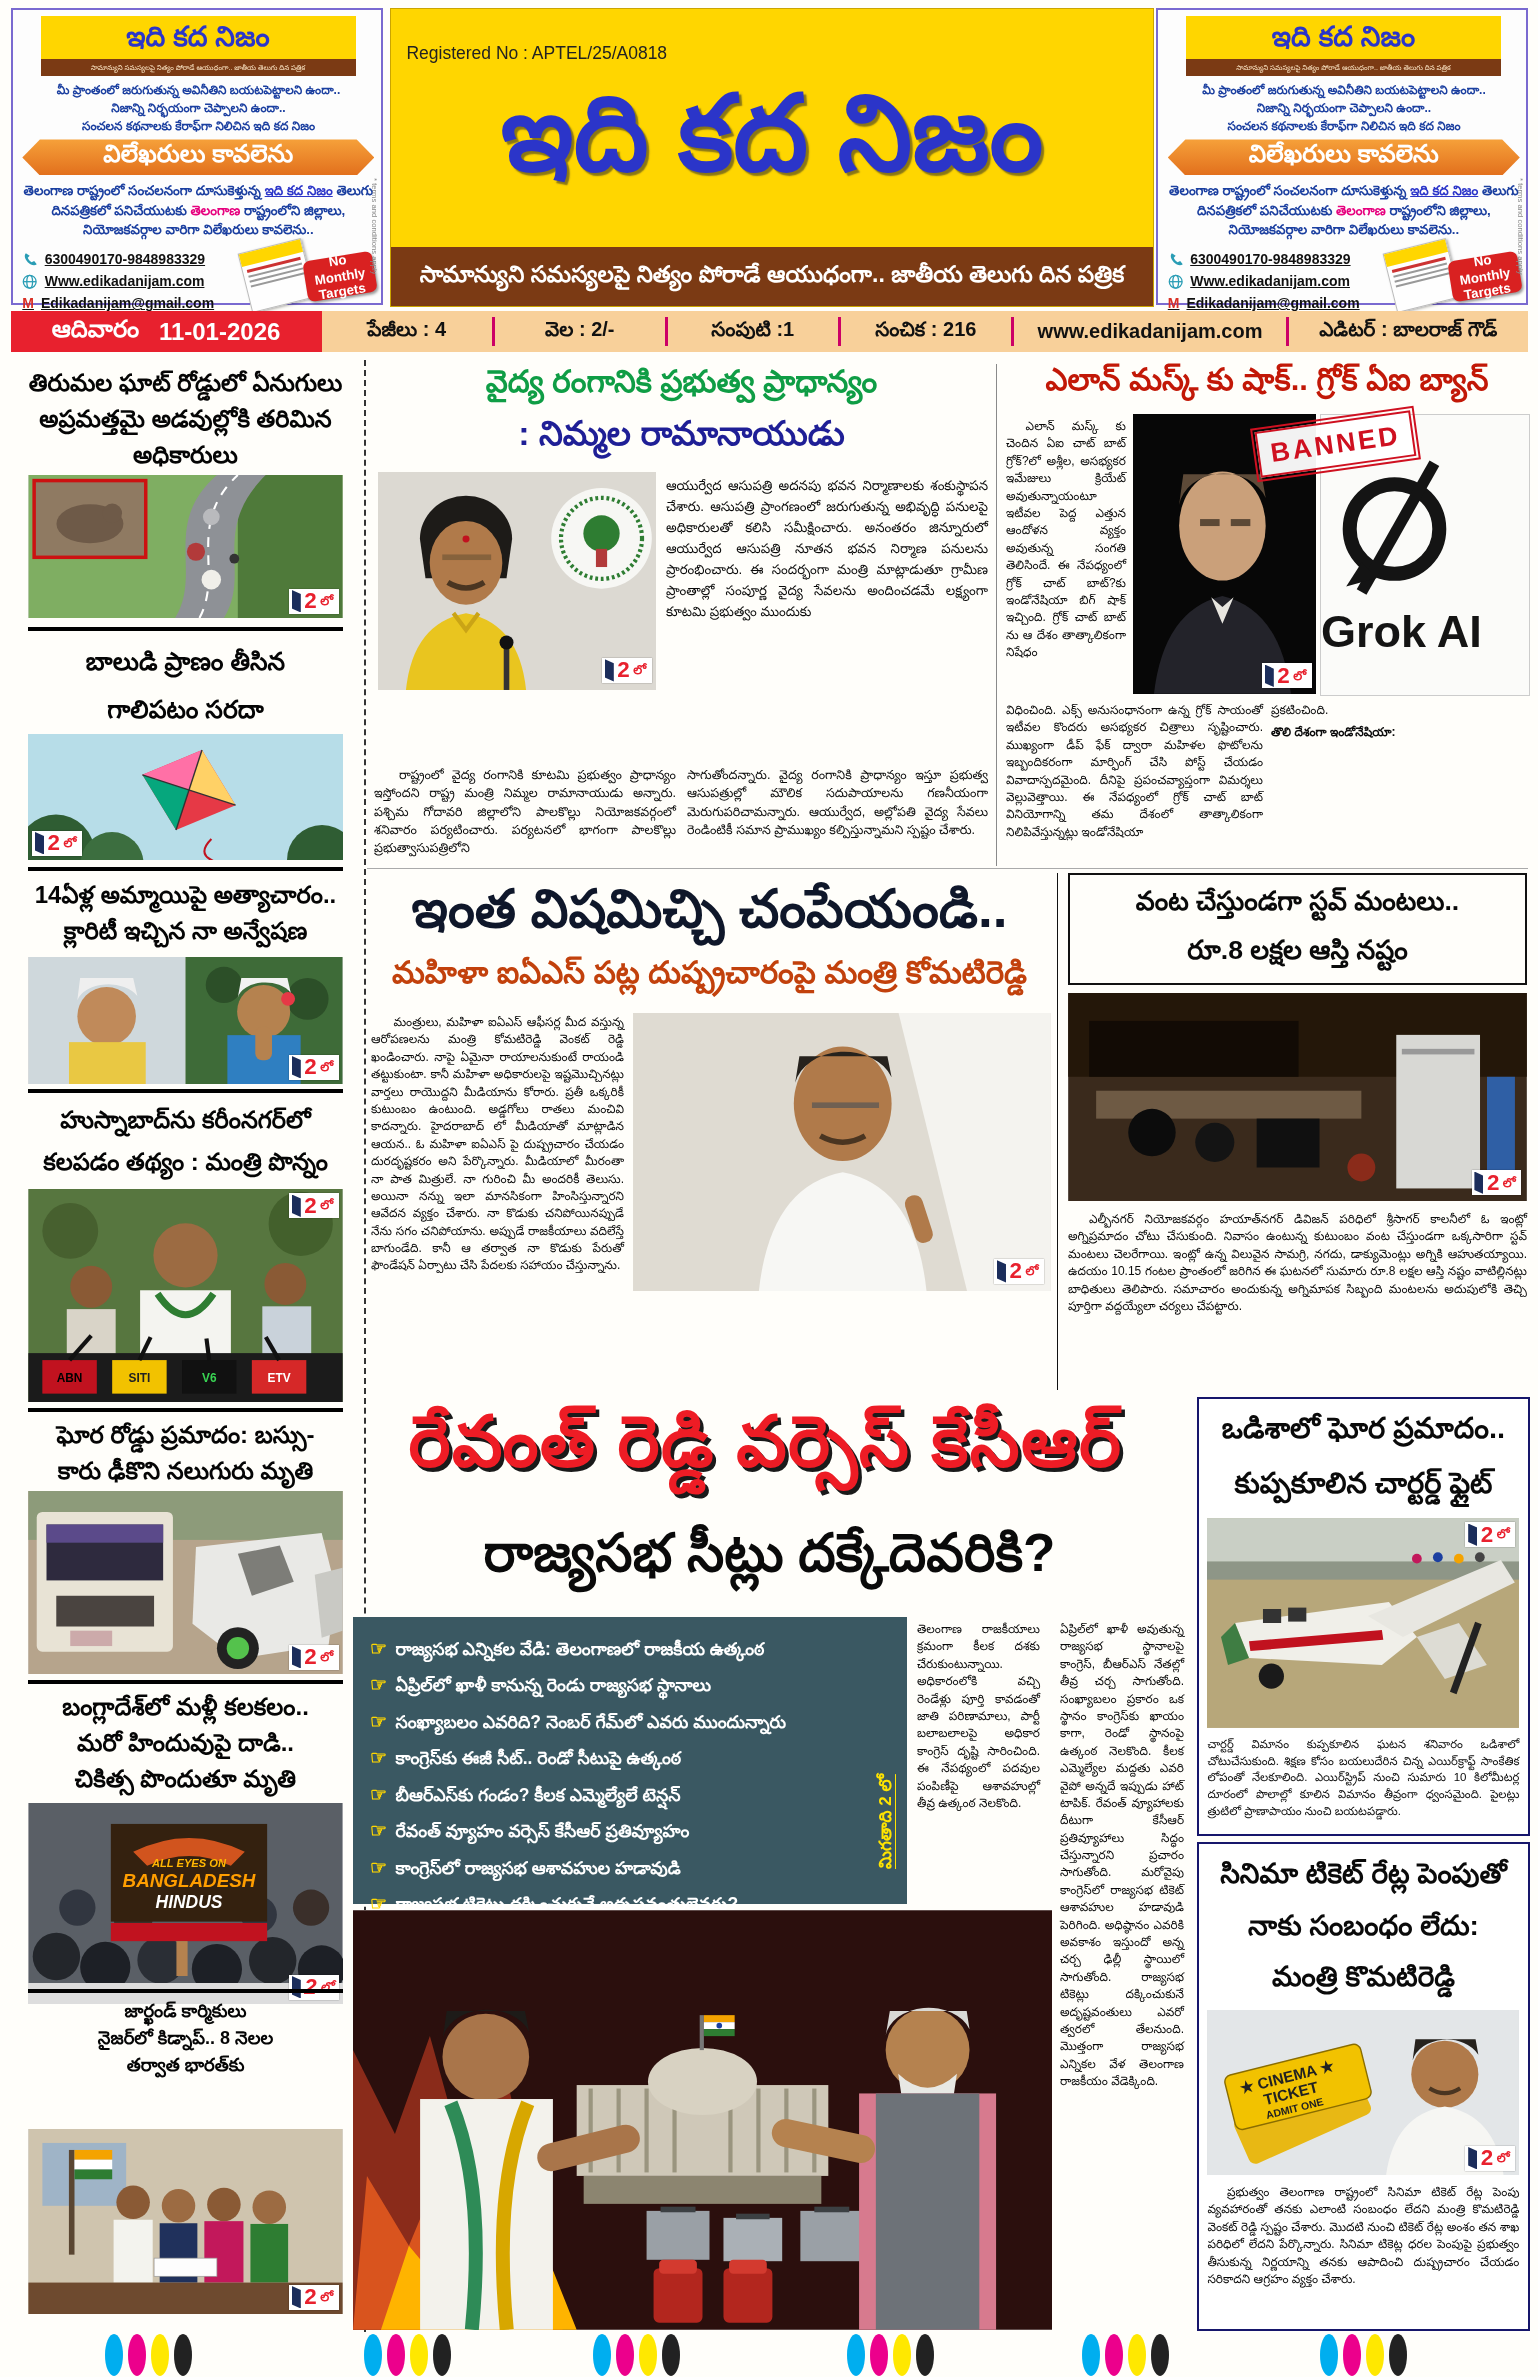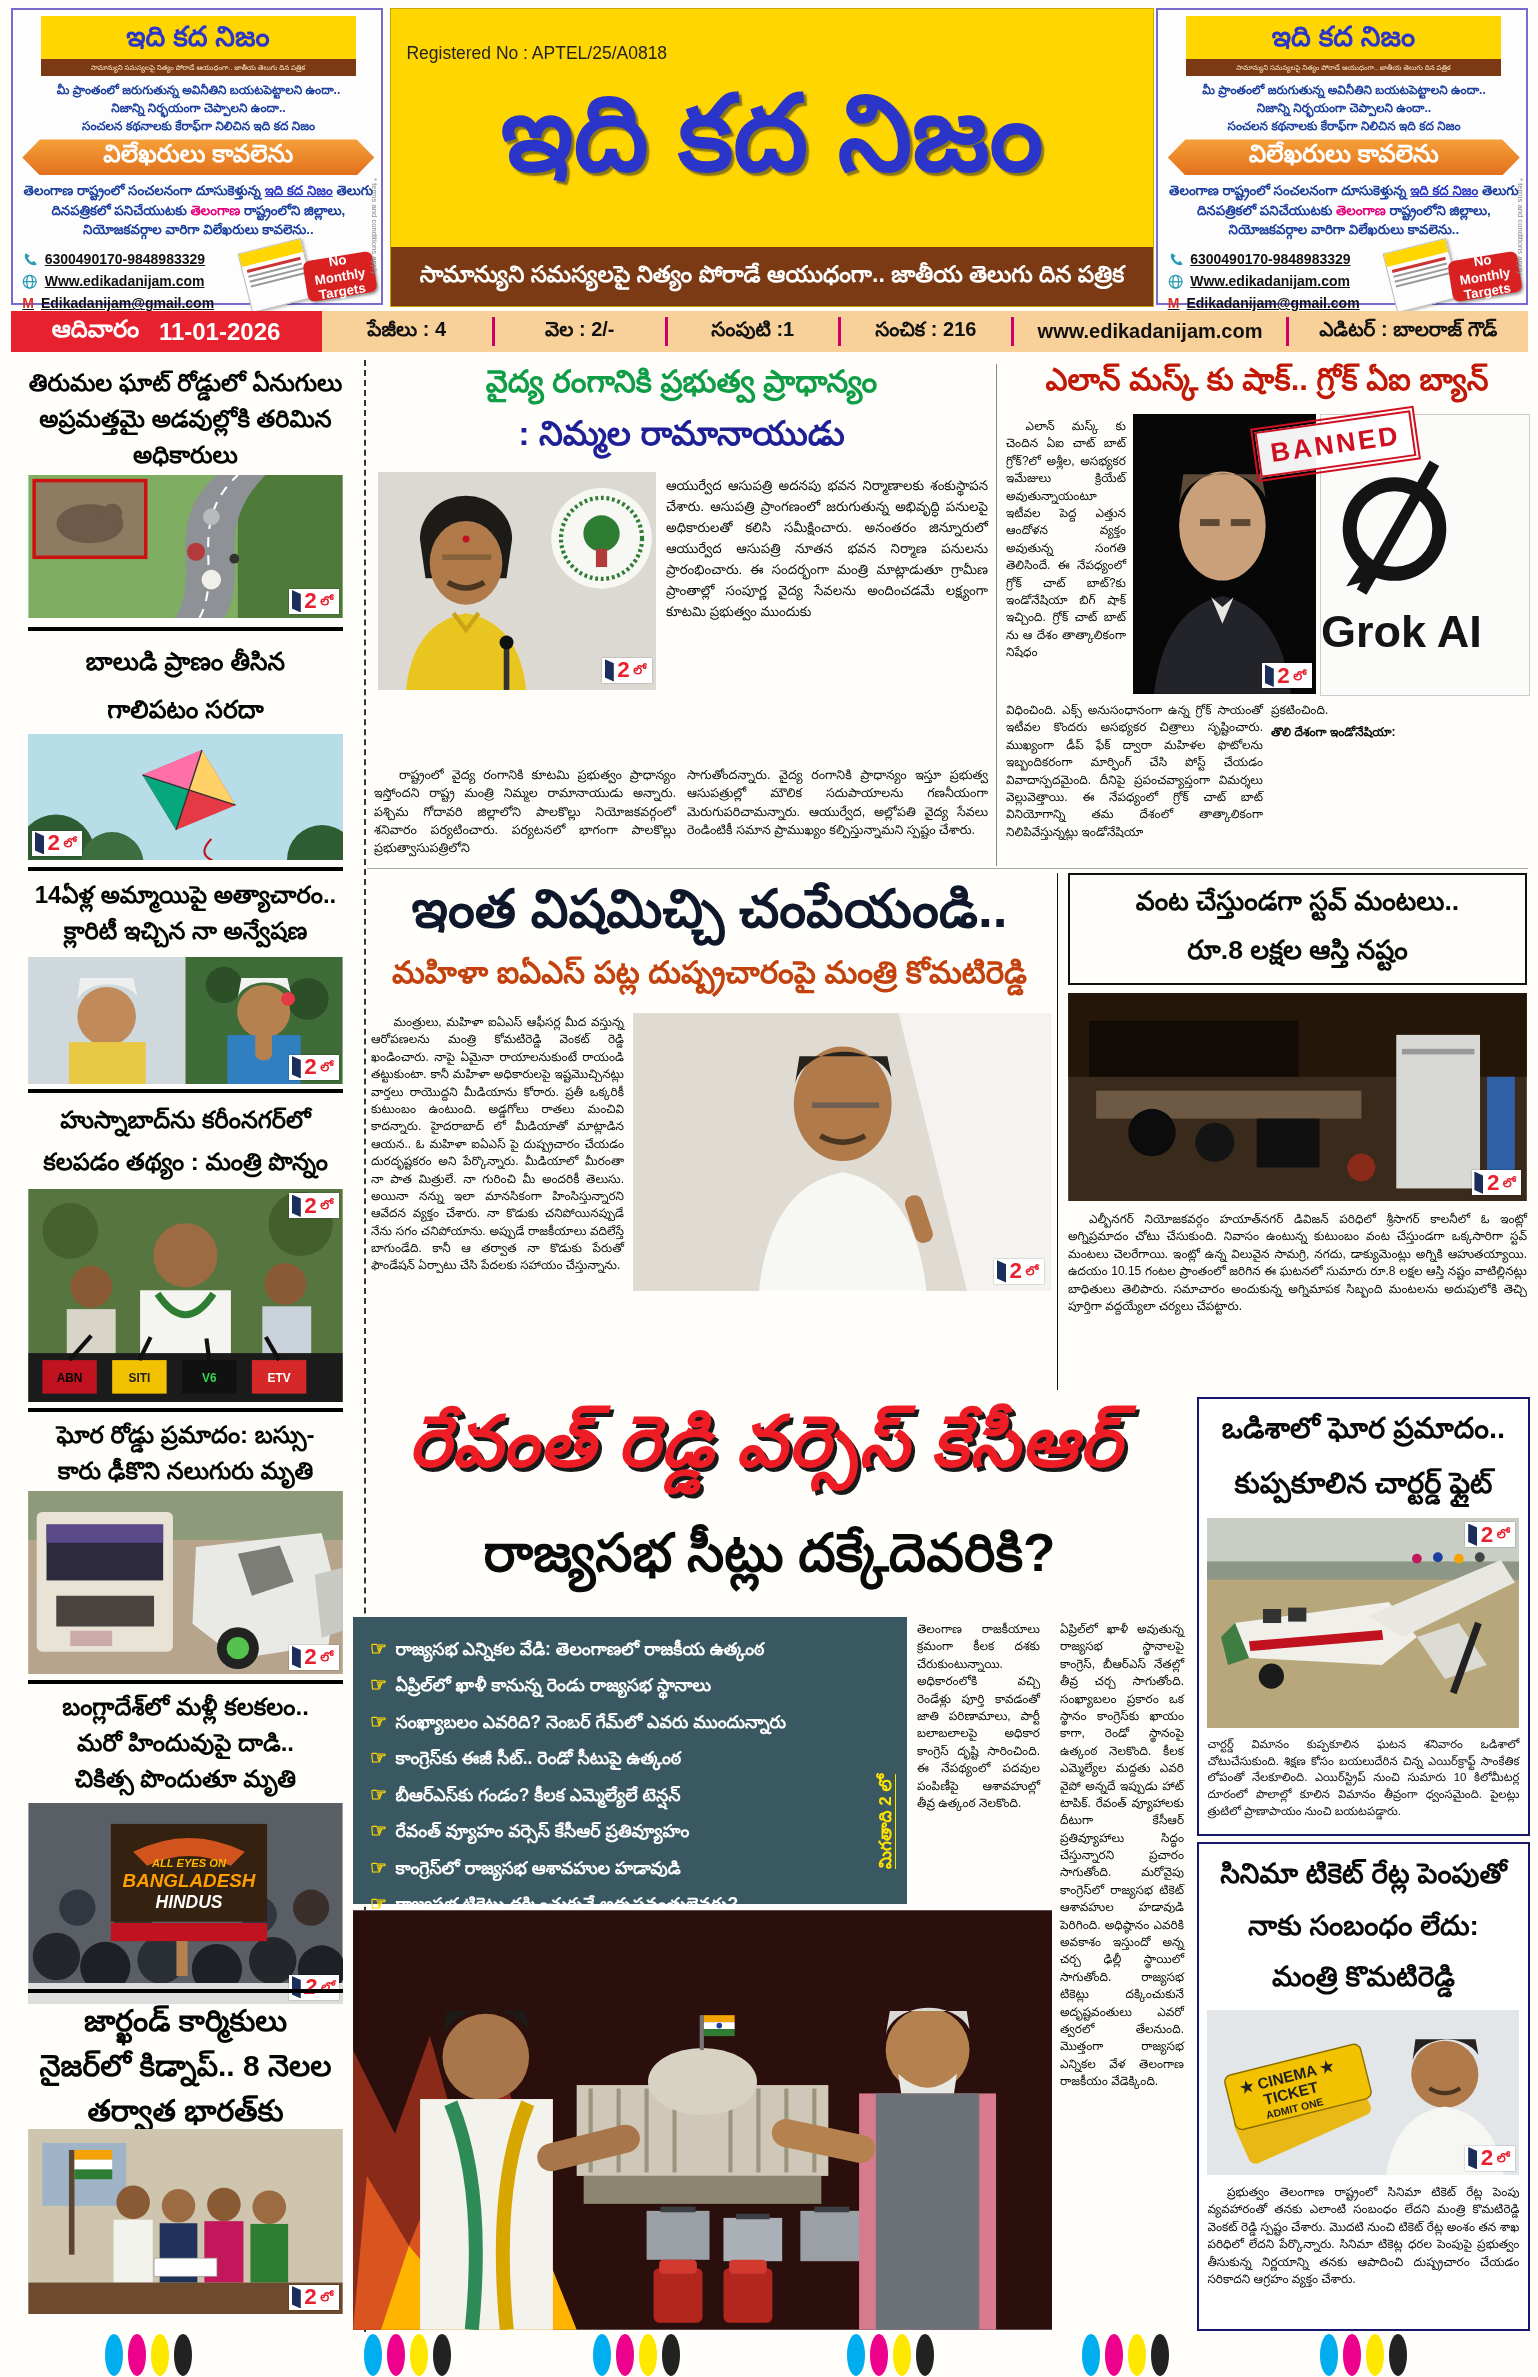--- a/index.html
+++ b/index.html
@@ -356,21 +356,21 @@
       <rect x="212" y="198" width="16" height="50" fill="#b5824f"></rect>
     </svg>
     <div class="p2" style="right:4.2px;bottom:4.2px;">
         <span class="p2bar"></span>
         <span class="p2n">2</span>
         <span class="p2lo">లో</span>
       </div>
   </div>
   <div class="rule" style="left:28px;top:1989px;width:315px;"></div>
 
-  <div class="abs railH" style="left:10.5px;top:1998px;width:350px;font-size:30px;">
+  <div class="abs railH" style="left:10.5px;top:1998px;width:350px;font-size:18px;">
     <div>జార్ఖండ్ కార్మికులు</div>
     <div>నైజర్‌లో కిడ్నాప్.. 8 నెలల</div>
     <div>తర్వాత భారత్‌కు</div>
   </div>
   <div class="ph" style="left:28px;top:2129px;width:315px;height:185px;">
     <svg width="315" height="185" viewBox="0 0 450 265">
       <rect width="450" height="265" fill="#cfc4ae"></rect>
       <rect x="20" y="20" width="120" height="90" fill="#9fb4c7"></rect>
       <rect x="58" y="30" width="8" height="150" fill="#5a4632"></rect>
       <rect x="66" y="30" width="54" height="14" fill="#f4a300"></rect>
@@ -503,21 +503,21 @@
       <circle cx="420" cy="250" r="20" fill="#8a2b1a"></circle>
     </svg>
     <div class="p2" style="right:5.6px;bottom:5.6px;">
         <span class="p2bar"></span>
         <span class="p2n">2</span>
         <span class="p2lo">లో</span>
       </div>
   </div>
   <div class="abs jt" style="left:1068px;top:1211px;width:459px;height:176px;text-indent:21px;">ఎల్బీనగర్ నియోజకవర్గం హయాత్‌నగర్ డివిజన్ పరిధిలో శ్రీసాగర్ కాలనీలో ఓ ఇంట్లో అగ్నిప్రమాదం చోటు చేసుకుంది. నివాసం ఉంటున్న కుటుంబం వంట చేస్తుండగా ఒక్కసారిగా స్టవ్ మంటలు చెలరేగాయి. ఇంట్లో ఉన్న విలువైన సామగ్రి, నగదు, డాక్యుమెంట్లు అగ్నికి ఆహుతయ్యాయి. ఉదయం 10.15 గంటల ప్రాంతంలో జరిగిన ఈ ఘటనలో సుమారు రూ.8 లక్షల ఆస్తి నష్టం వాటిల్లినట్లు బాధితులు తెలిపారు. సమాచారం అందుకున్న అగ్నిమాపక సిబ్బంది మంటలను అదుపులోకి తెచ్చి పూర్తిగా వద్దయ్యేలా చర్యలు చేపట్టారు.</div>
 
-  <div class="abs rajyaH" style="left:346px;top:1401px;width:839px;font-style:italic;">రేవంత్ రెడ్డి వర్సెస్ కేసీఆర్</div>
+  <div class="abs rajyaH" style="left:346px;top:1401px;width:839px;">రేవంత్ రెడ్డి వర్సెస్ కేసీఆర్</div>
   <div class="abs rajyaSub" style="left:392px;top:1522px;width:755px;">రాజ్యసభ సీట్లు దక్కేదెవరికి?</div>
 
   <div class="abs bullets" style="left:353px;top:1617px;width:554px;height:287px;">
     <div class="row">
         <span class="hand">☞</span>
         <span>రాజ్యసభ ఎన్నికల వేడి: తెలంగాణలో రాజకీయ ఉత్కంఠ</span>
       </div>
     <div class="row">
         <span class="hand">☞</span>
         <span>ఏప్రిల్‌లో ఖాళీ కానున్న రెండు రాజ్యసభ స్థానాలు</span>

